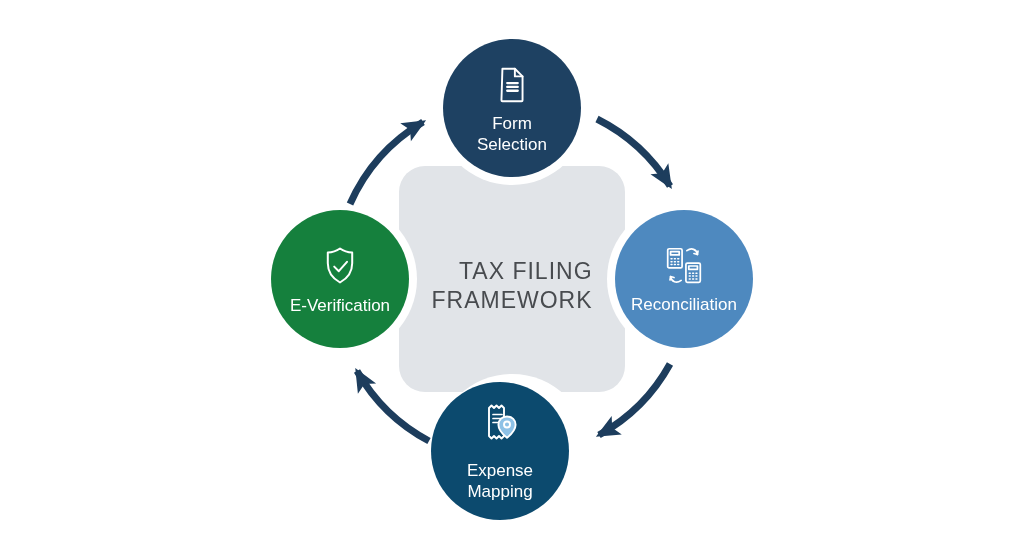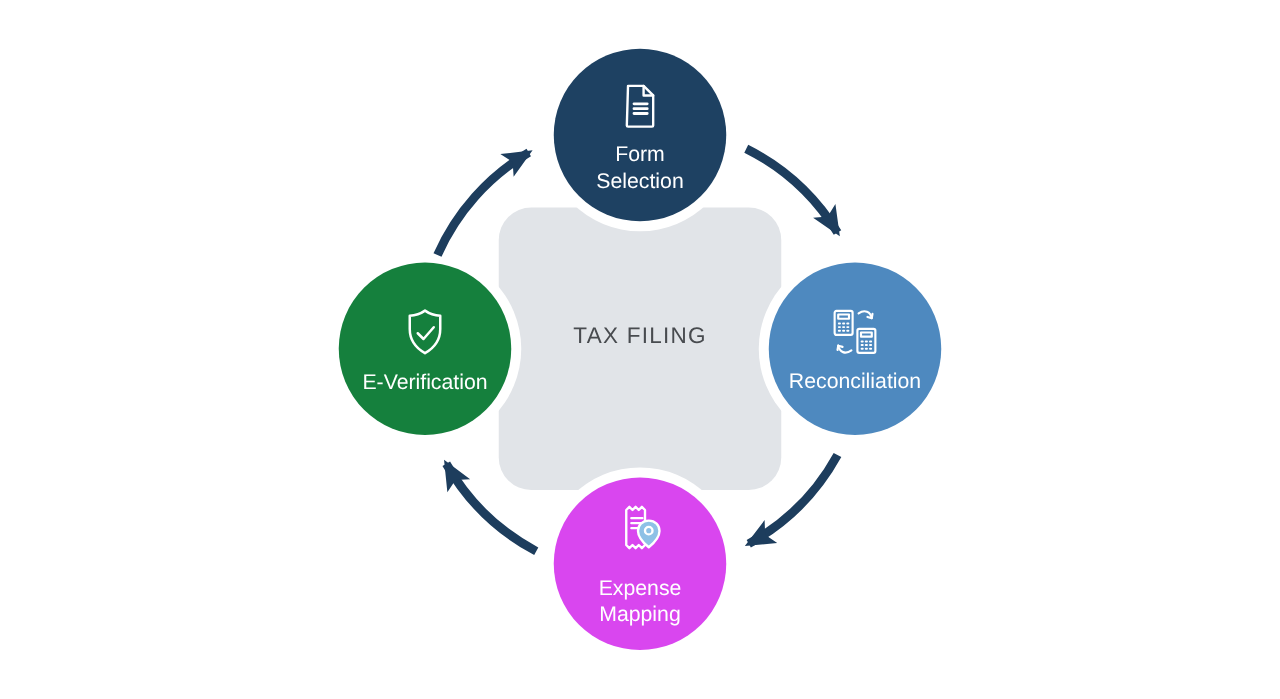--- a/index.html
+++ b/index.html
@@ -30,31 +30,31 @@
   .arrows{position:absolute;left:0;top:0;z-index:3;}
   .arrow-path{stroke:#1d3d5d;stroke-width:7;fill:none;stroke-linecap:butt;}
 
   .node{
     position:absolute;width:138px;height:138px;border-radius:50%;
     display:flex;flex-direction:column;align-items:center;justify-content:center;
     gap:5px;z-index:4;text-align:center;
   }
   .node-n{left:443px;top:39px;background:#1e4162;}
   .node-e{left:615px;top:210px;background:#4e89bf;text-align:center;}
-  .node-s{left:443px;top:382px;background:#d946ef;gap:12px;}
+  .node-s{left:431px;top:382px;background:#0c4a6e;gap:12px;}
   .node-w{left:271px;top:210px;background:#15803d;}
 
   .node .icon{display:block;}
   .nlabel{color:#ffffff;font-size:17px;line-height:21px;font-weight:400;}
   .nlabel span{display:block;}
 
   .center-title{
-    position:absolute;left:512px;top:269px;transform:translate(-50%,-50%);
+    position:absolute;left:512px;top:286px;transform:translate(-50%,-50%);
     z-index:5;text-align:right;color:#484b4f;
-    font-size:18px;line-height:29px;font-weight:500;letter-spacing:1px;
+    font-size:23px;line-height:29px;font-weight:500;letter-spacing:1px;
     white-space:nowrap;
   }
 </style>
 </head>
 <body>
 
 <div class="stage">
 
   <div class="center-shape"></div>
 
@@ -125,15 +125,16 @@
       <path d="M18.2,24.6 l4.6,4.6 l8.2,-9.4"></path>
     </svg>
     <div class="nlabel">
       <span>E-Verification</span>
       <span></span>
     </div>
   </div>
 
   <div class="center-title">
     <div>TAX FILING</div>
+    <div>FRAMEWORK</div>
   </div>
 
 </div>
 
 </body></html>

